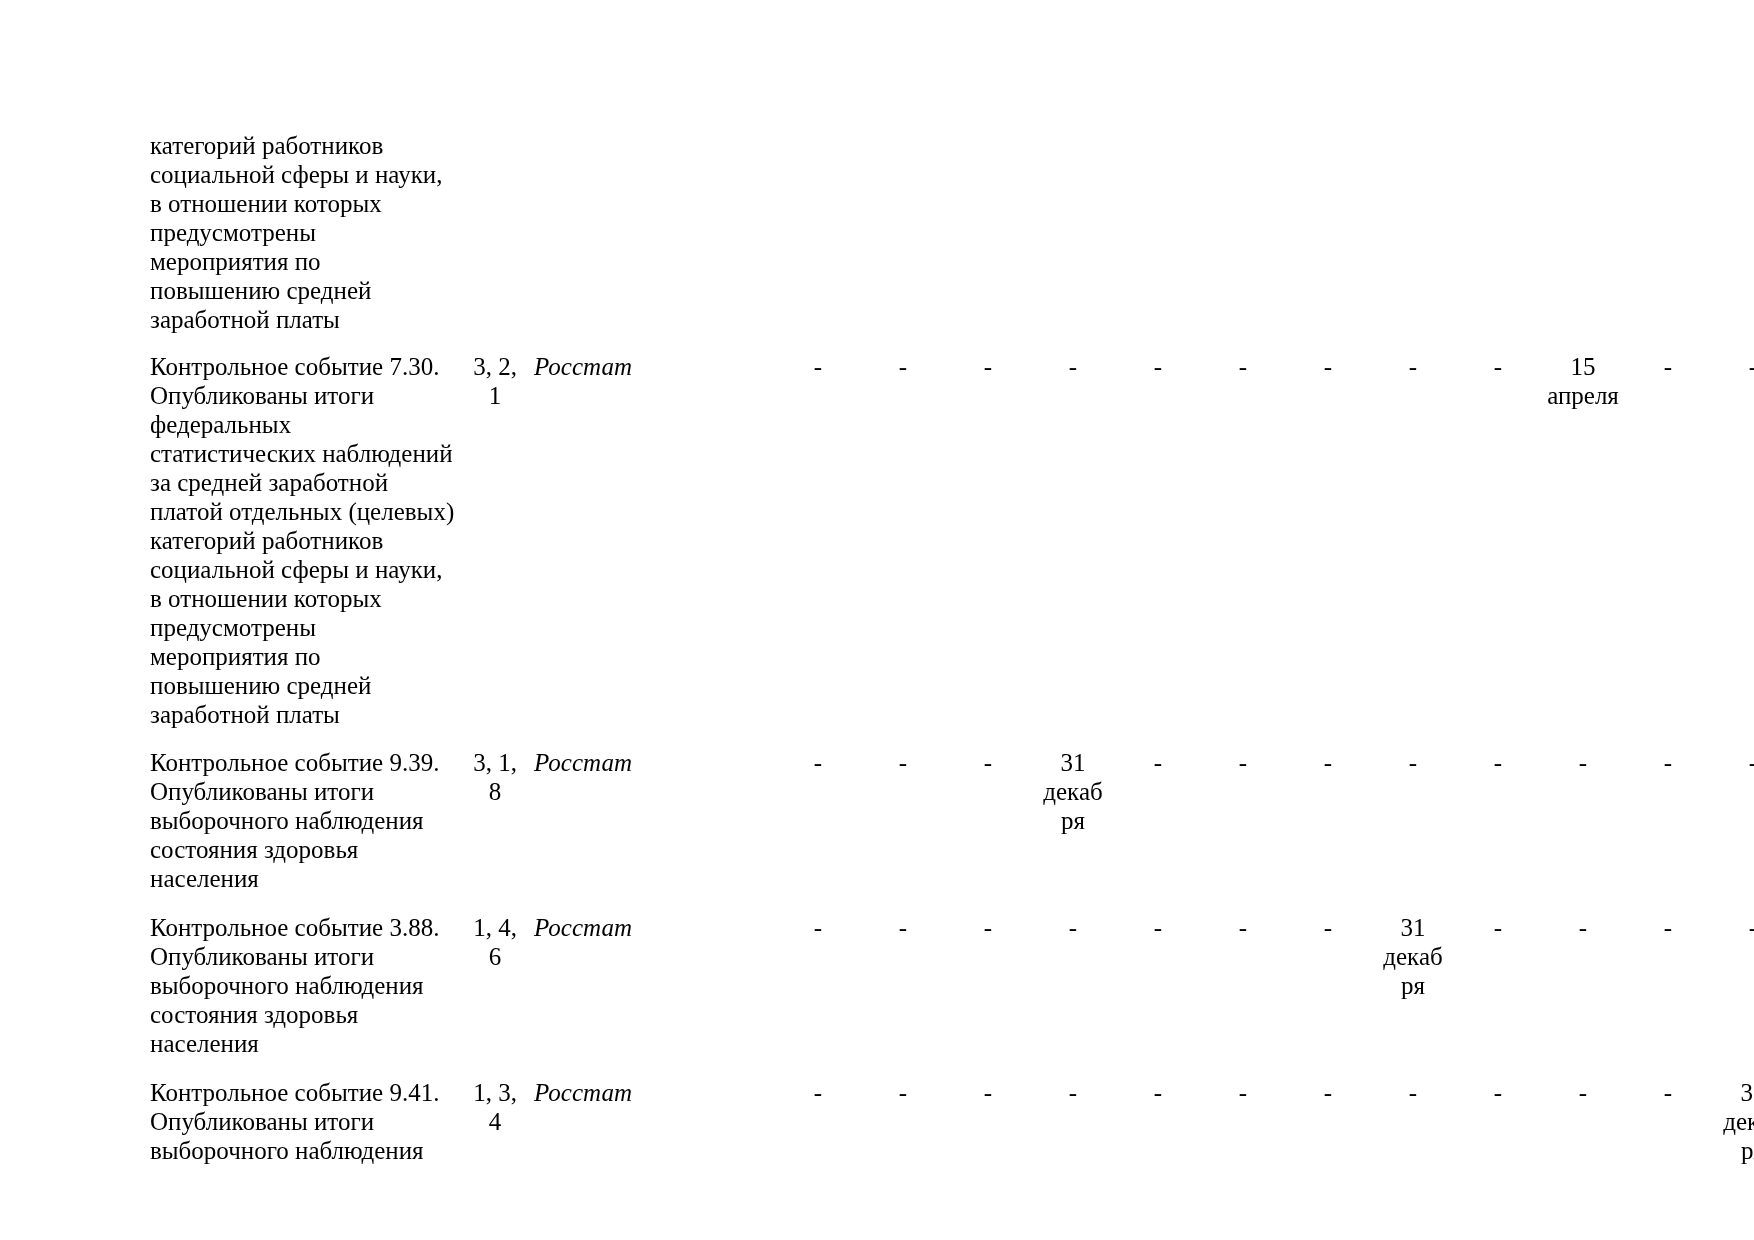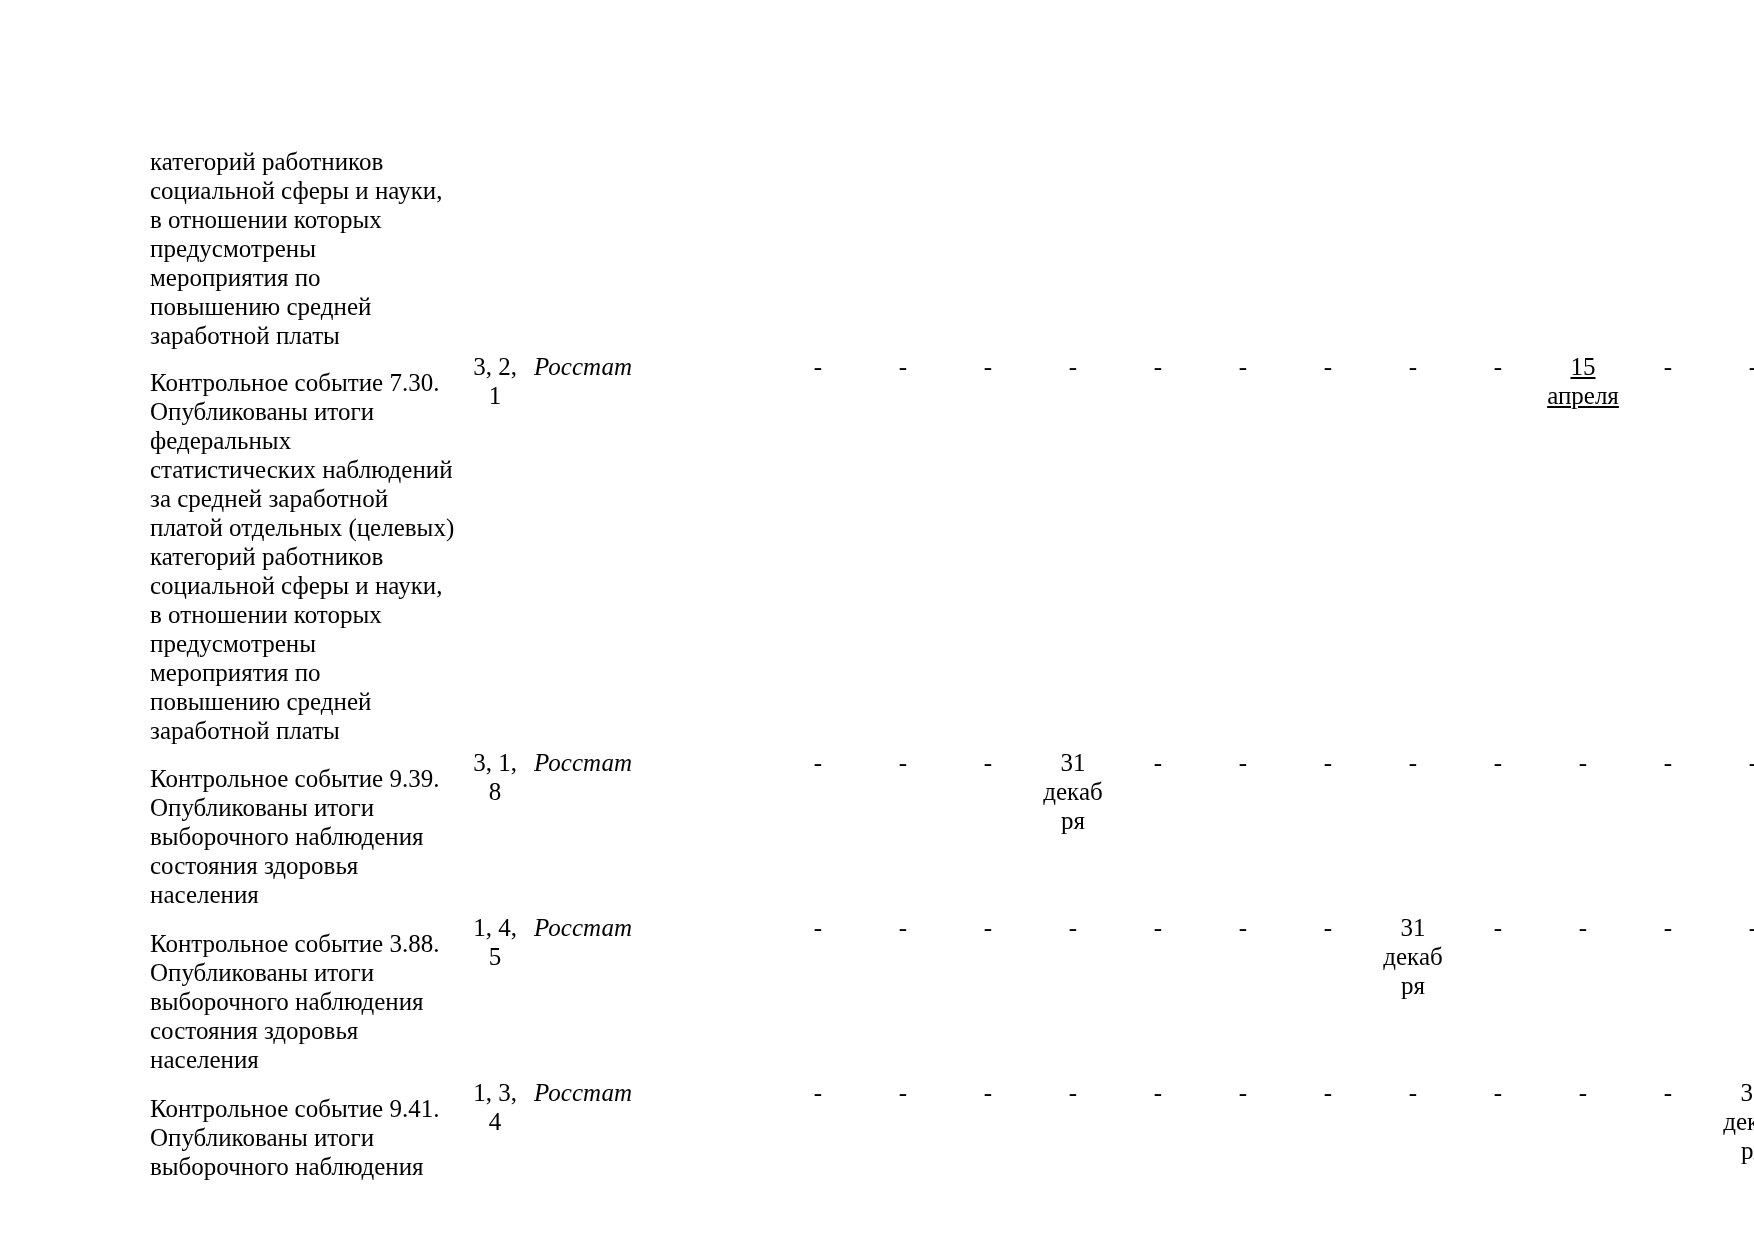--- a/index.html
+++ b/index.html
@@ -27,21 +27,20 @@
   .row {
     position: absolute;
     left: 0;
     width: 1800px;
   }
   .cell-desc {
     position: absolute;
     left: 150px;
     width: 310px;
     white-space: pre-line;
-    margin-top: 16px;
   }
   .cell-code {
     position: absolute;
     left: 466px;
     width: 58px;
     text-align: center;
     white-space: pre-line;
   }
   .cell-agency {
     position: absolute;
@@ -91,21 +90,21 @@
     <div class="cell-agency">Росстат</div>
     <div class="cell-val" style="left:778px;">-</div>
     <div class="cell-val" style="left:863px;">-</div>
     <div class="cell-val" style="left:948px;">-</div>
     <div class="cell-val" style="left:1033px;">-</div>
     <div class="cell-val" style="left:1118px;">-</div>
     <div class="cell-val" style="left:1203px;">-</div>
     <div class="cell-val" style="left:1288px;">-</div>
     <div class="cell-val" style="left:1373px;">-</div>
     <div class="cell-val" style="left:1458px;">-</div>
-    <div class="cell-val" style="left:1543px;text-decoration:underline;">15
+    <div class="cell-val" style="left:1543px;">15
 апреля</div>
     <div class="cell-val" style="left:1628px;">-</div>
     <div class="cell-val" style="left:1713px;">-</div>
   </div>
 
   <div class="row" style="top:748px;">
     <div class="cell-desc">Контрольное событие 9.39.
 Опубликованы итоги
 выборочного наблюдения
 состояния здоровья
@@ -129,21 +128,21 @@
     <div class="cell-val" style="left:1713px;">-</div>
   </div>
 
   <div class="row" style="top:913px;">
     <div class="cell-desc">Контрольное событие 3.88.
 Опубликованы итоги
 выборочного наблюдения
 состояния здоровья
 населения</div>
     <div class="cell-code">1, 4,
-5</div>
+6</div>
     <div class="cell-agency">Росстат</div>
     <div class="cell-val" style="left:778px;">-</div>
     <div class="cell-val" style="left:863px;">-</div>
     <div class="cell-val" style="left:948px;">-</div>
     <div class="cell-val" style="left:1033px;">-</div>
     <div class="cell-val" style="left:1118px;">-</div>
     <div class="cell-val" style="left:1203px;">-</div>
     <div class="cell-val" style="left:1288px;">-</div>
     <div class="cell-val" style="left:1373px;">31
 декаб

